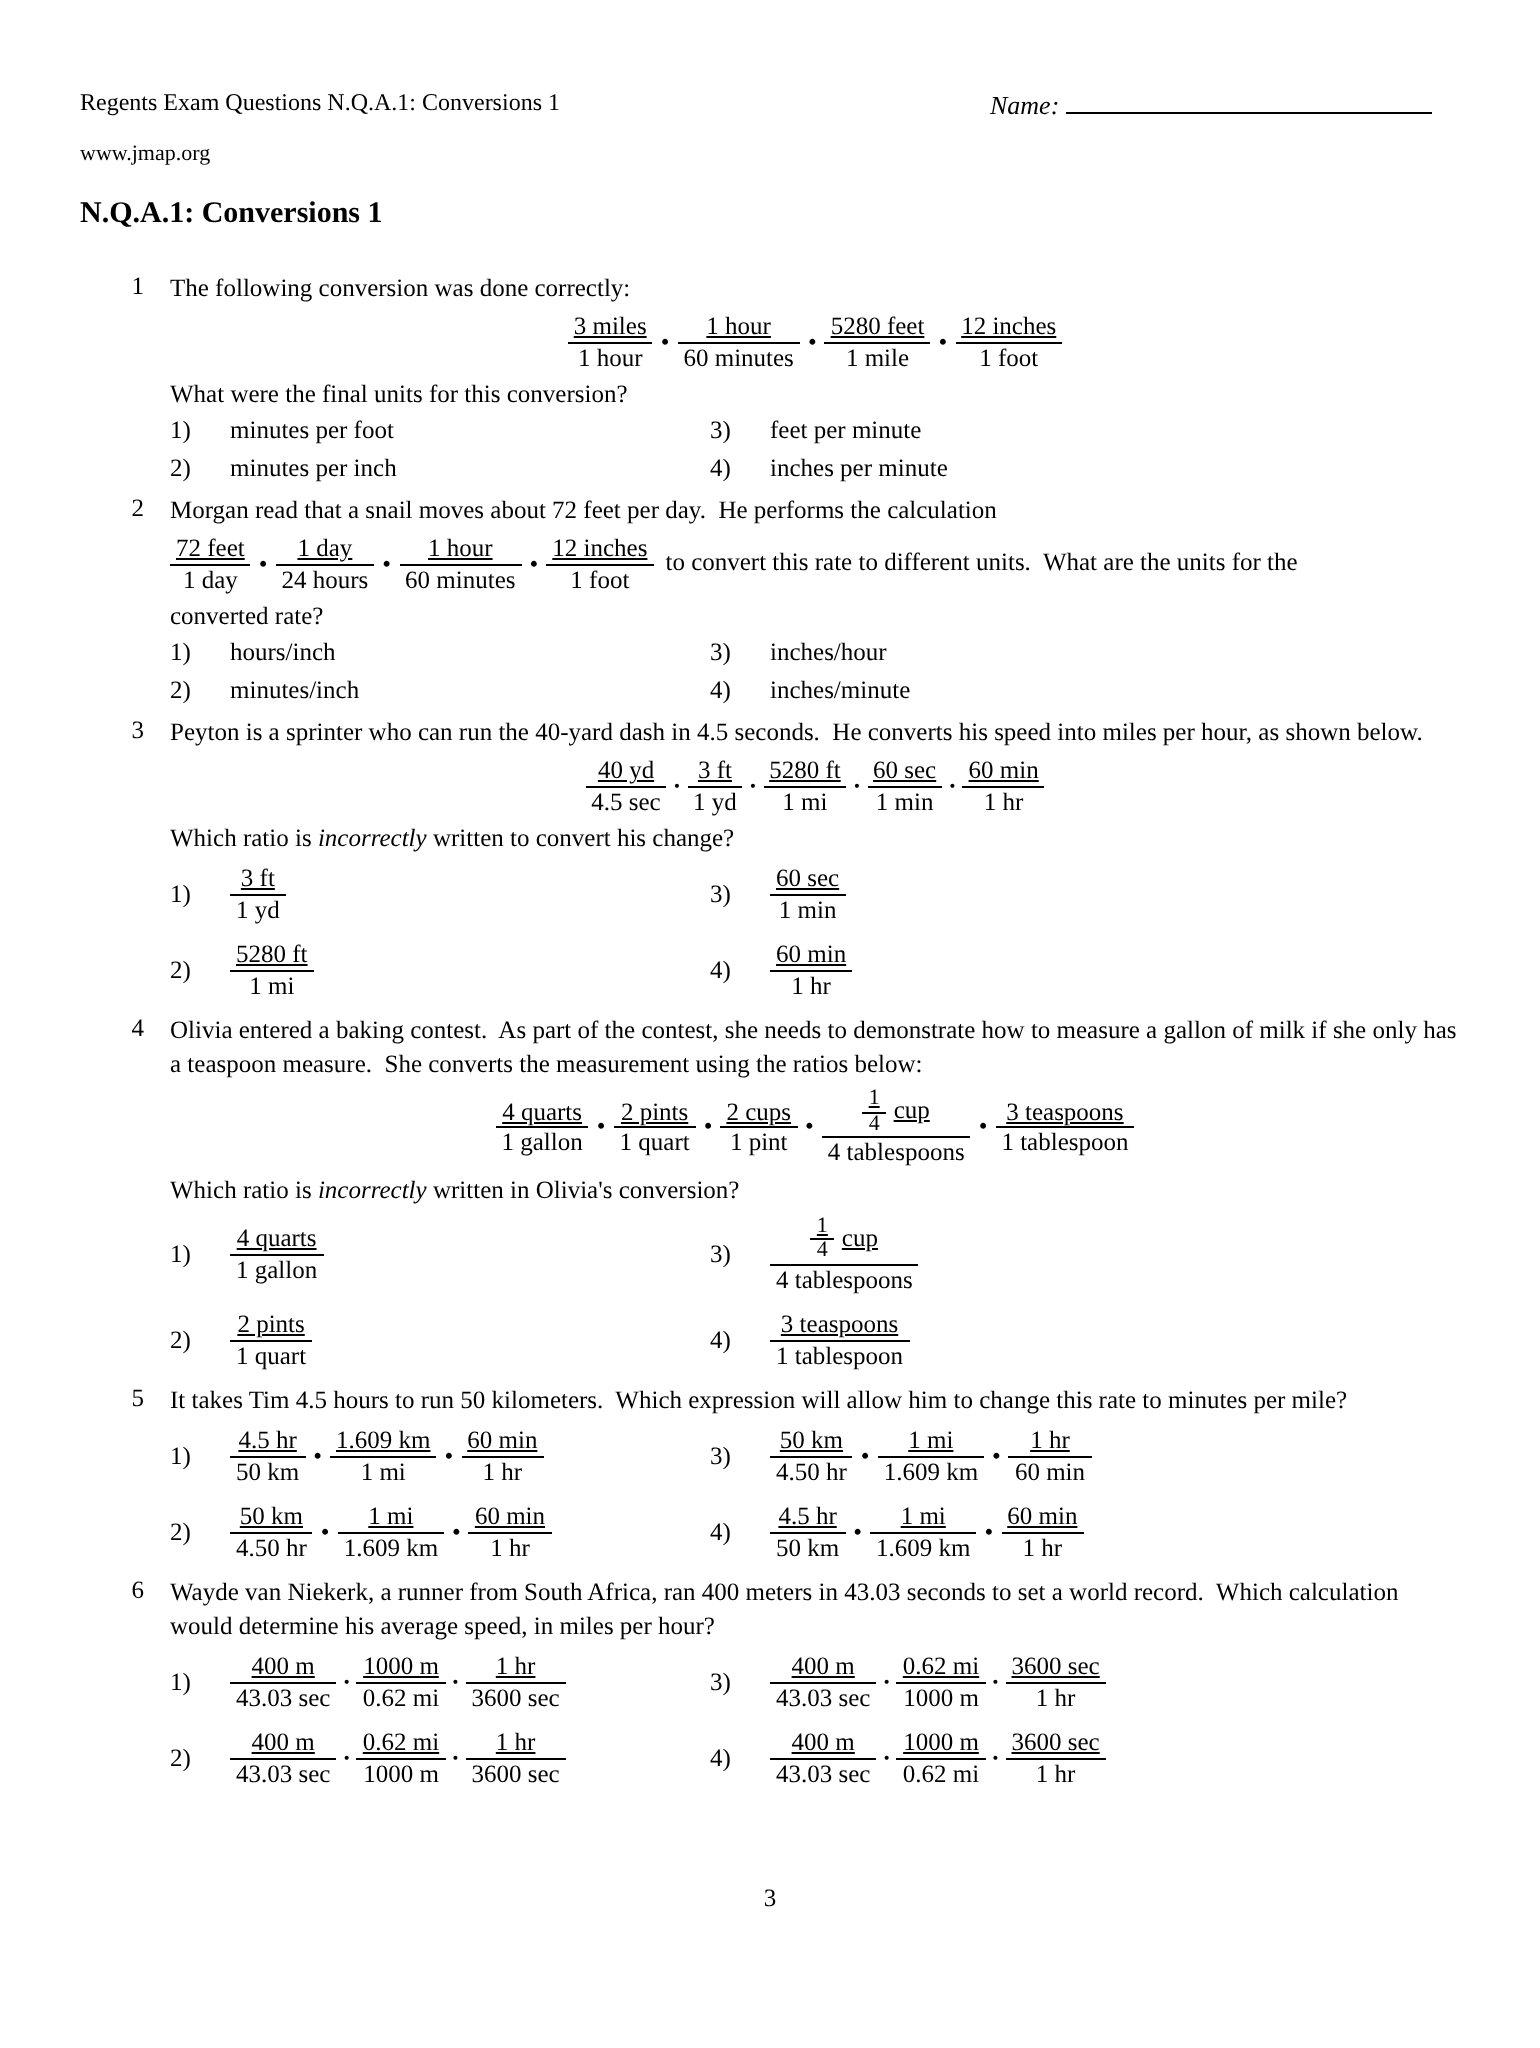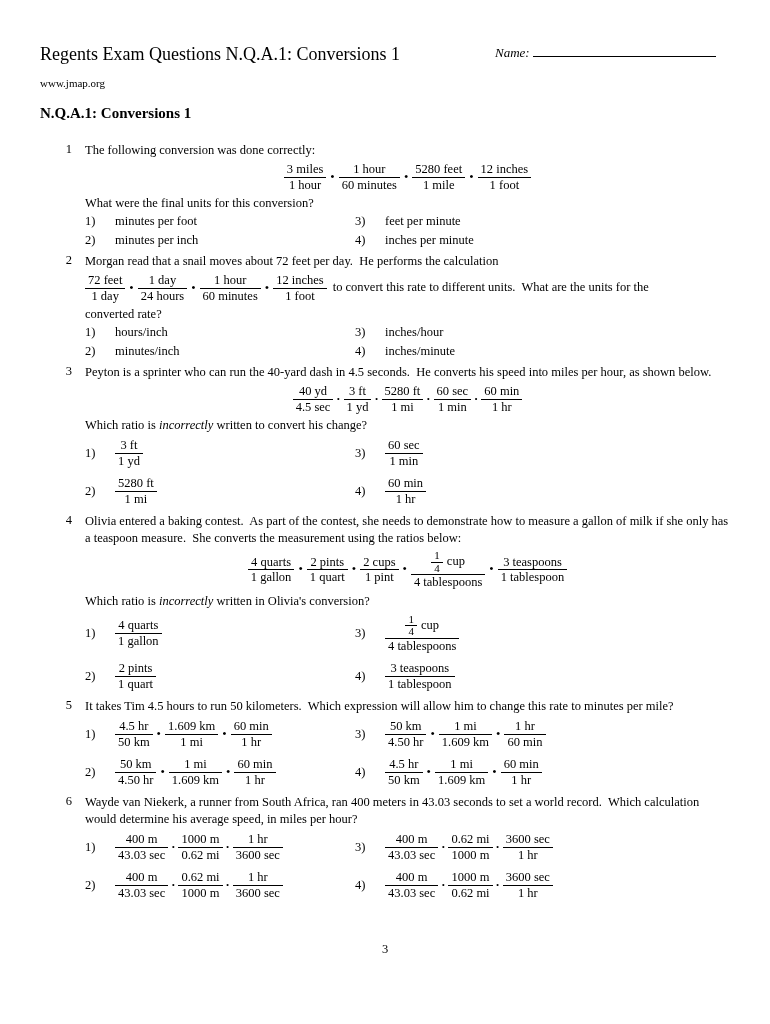--- a/index.html
+++ b/index.html
@@ -10,36 +10,36 @@
     font-family: "Liberation Serif", serif;
     font-size: 12.5px;
     position: relative;
     overflow: hidden;
   }
   .page { padding: 44px 40px 0 40px; box-sizing: border-box; }
 
   
   .header { display: flex; align-items: flex-start; }
   .header-left { flex: 1; }
-  .doc-title { font-size: 18px; }
+  .doc-title { font-size: 12px; }
   .site { font-size: 11px; margin-top: 12px; }
   .name-block { width: 235px; flex: none; font-size: 13px; white-space: nowrap; font-style: italic; }
   .name-line { display: inline-block; width: 183px; border-bottom: 1px solid #000; height: 12px; margin-left: 3px; }
 
   h1.heading { font-size: 15px; margin: 16px 0 0 0; font-weight: bold; }
 
   #questions { margin-top: 20px; }
   .question { display: flex; margin-bottom: 4px; }
   .qnum { width: 45px; flex: none; text-align: right; padding-right: 13px; box-sizing: border-box; }
   .qbody { flex: 1; line-height: 1.36; }
   .qbody p { margin: 0; }
 
   
   .fr { display: inline-block; vertical-align: middle; text-align: center; line-height: 1.16; }
-  .fr .n { display: block; padding: 0 3px 0; }
+  .fr .n { display: block; padding: 0 3px 0; text-decoration: underline; }
   .fr .d { display: block; border-top: 1px solid #000; padding: 0 3px 0; }
   .fr .tiny { font-size: 11px; line-height: 1.05; margin-right: 4px; }
   .op { display: inline-block; vertical-align: middle; margin: 0 4px; }
   .op.dot { margin: 0 3px; font-weight: bold; }
 
   .expr { margin: 3px 0 3px; }
   .expr.center { text-align: center; }
   .expr .after { margin-left: 6px; }
 
   

